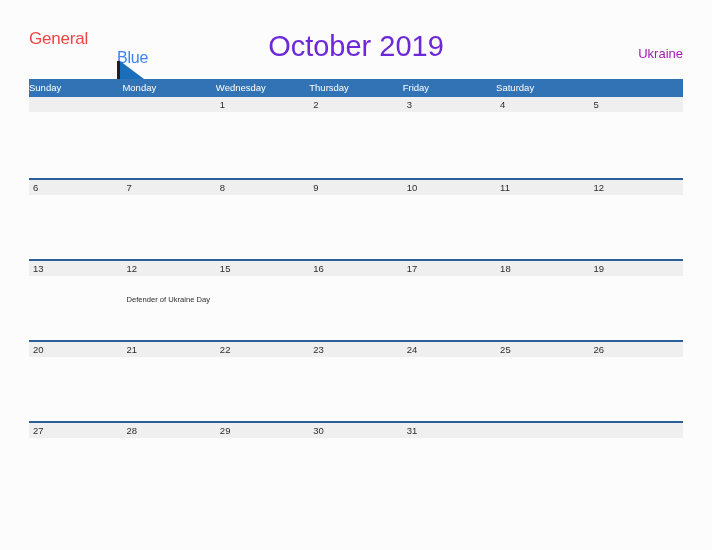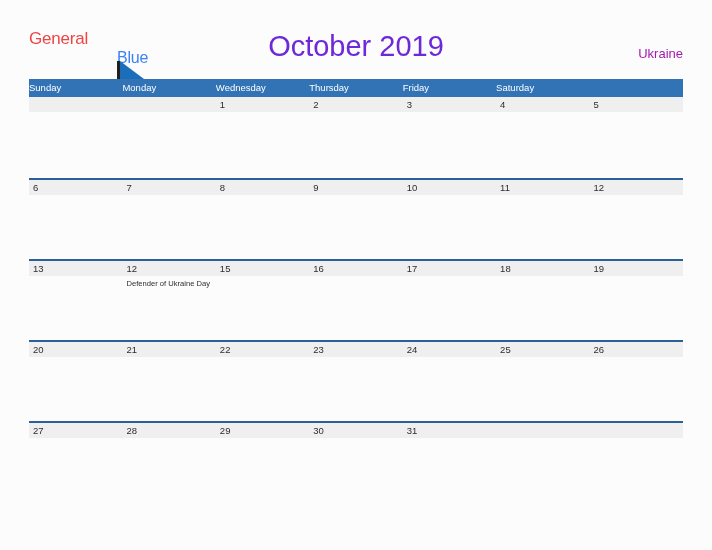--- a/index.html
+++ b/index.html
@@ -159,21 +159,21 @@
     display: block;
     height: 15px;
     line-height: 15px;
     font-size: 9.5px;
     color: #2d2d2d;
     font-family: "Liberation Sans", sans-serif;
   }
   .day-events {
     position: relative;
     display: block;
-    margin-top: 3px;
+    margin-top: 19px;
     font-size: 7.6px;
     line-height: 10.5px;
     color: #2d2d2d;
     font-family: "Liberation Sans", sans-serif;
     white-space: pre-line;
     word-wrap: break-word;
   }
   .day-cell.empty .day-num { visibility: hidden; }
 </style>
 </head>

